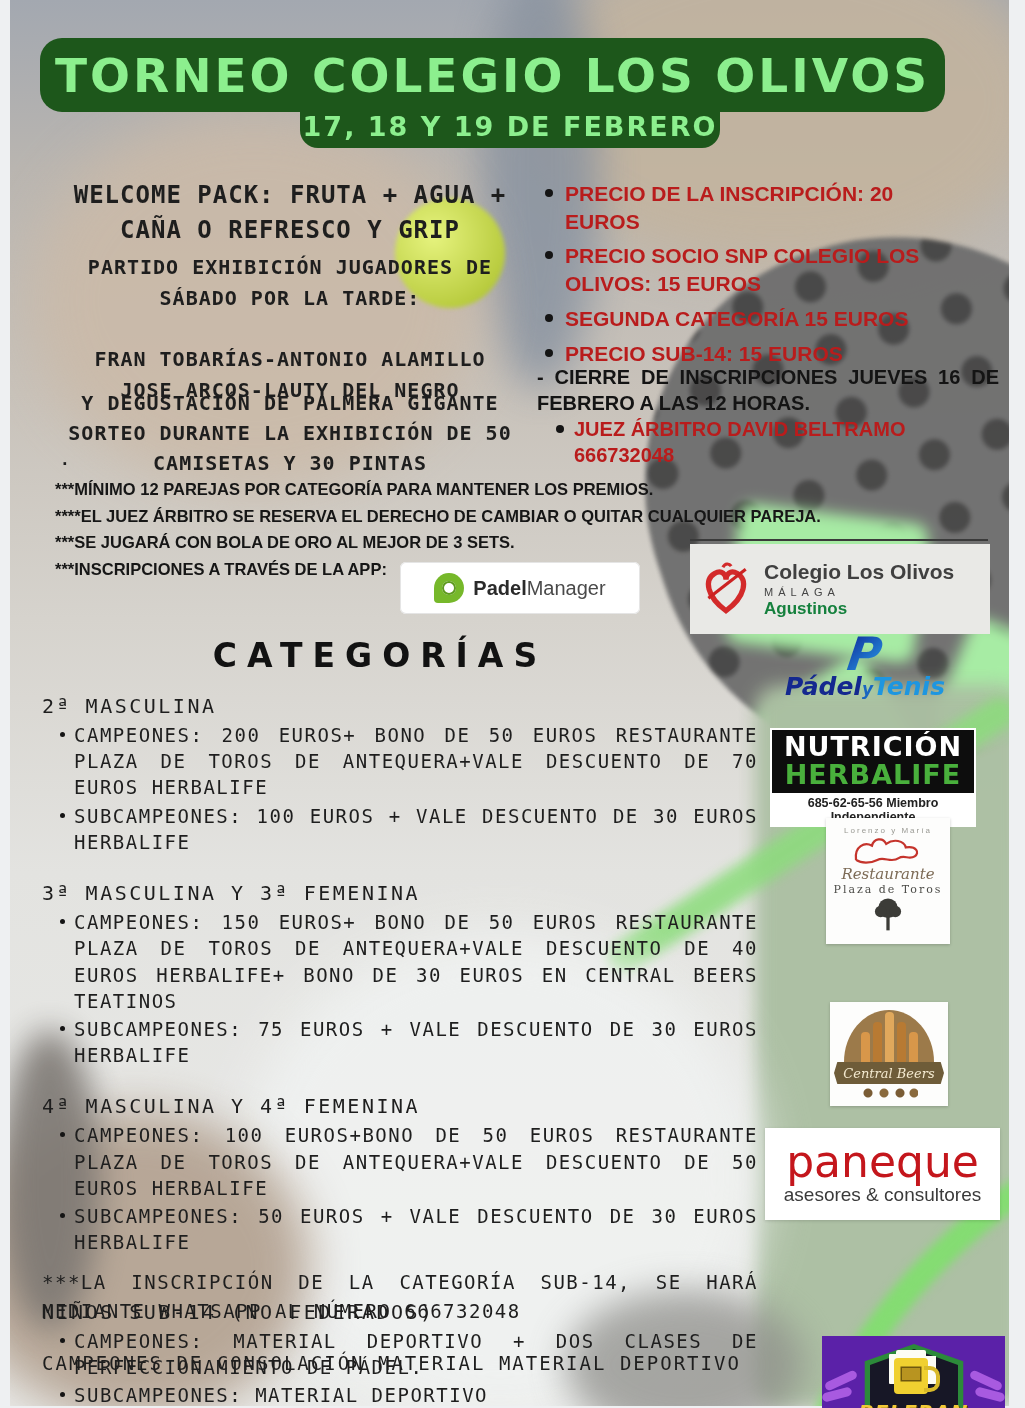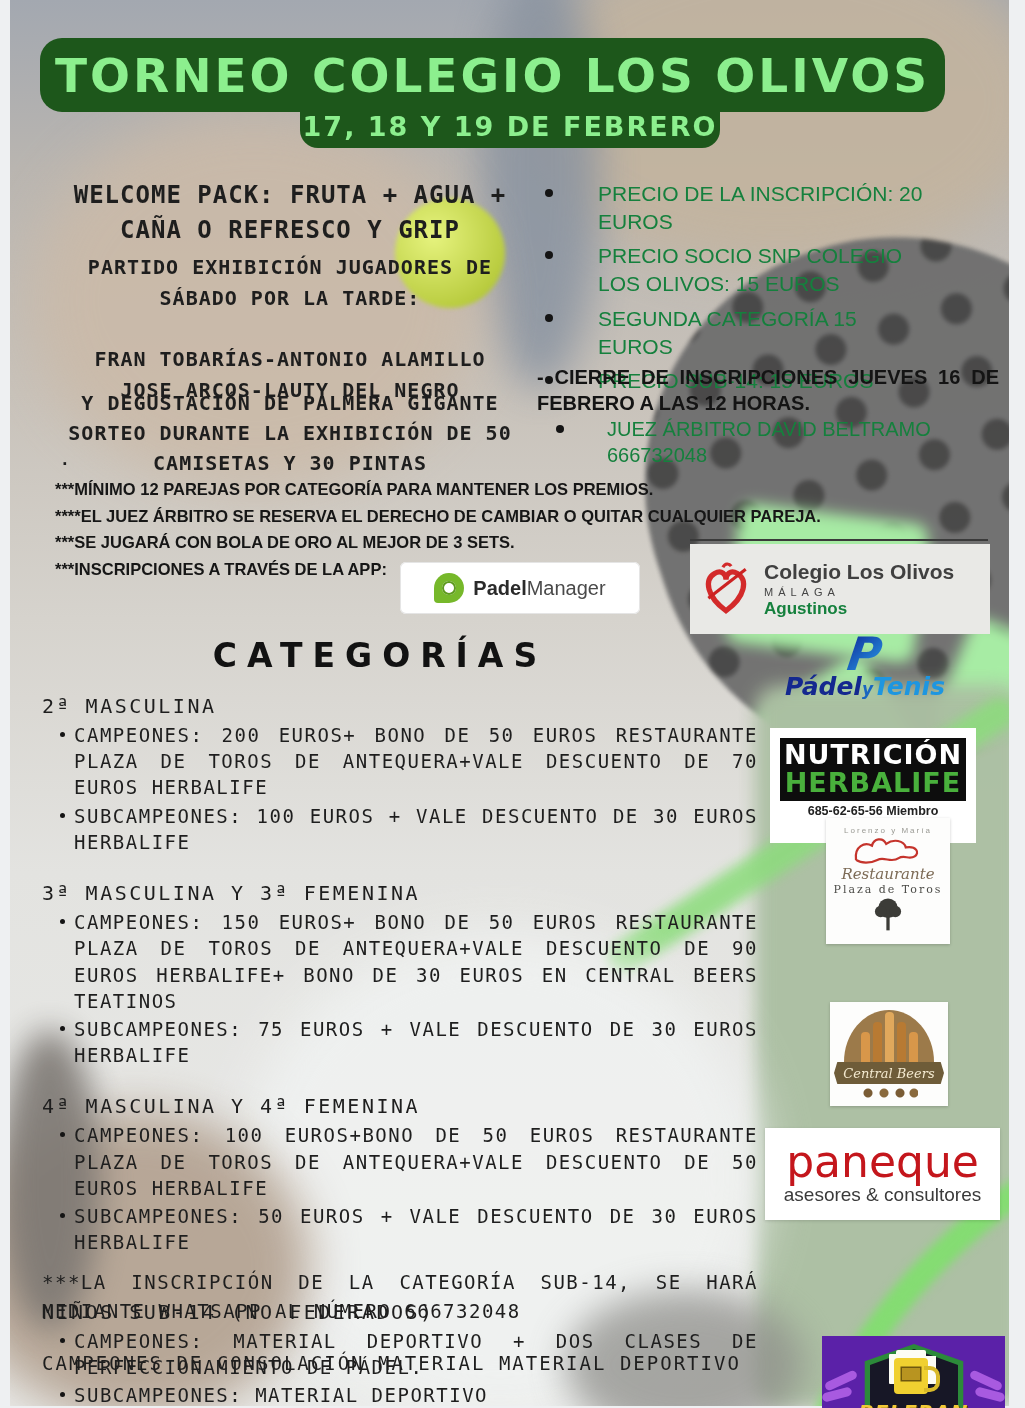--- a/index.html
+++ b/index.html
@@ -46,21 +46,21 @@
   .intro{text-align:center;font-weight:bold;letter-spacing:1px;}
   .welcome{left:50px;top:178px;width:480px;font-size:24px;line-height:1.45;}
   .partido{left:55px;top:252px;width:470px;font-size:20px;line-height:1.55;}
   .players{left:55px;top:320px;width:470px;font-size:20px;line-height:1.55;margin-top:24px;}
   .raffle{left:45px;top:388px;width:490px;font-size:20px;line-height:1.5;}
   .stray{left:60px;top:450px;font-size:16px;font-weight:bold;}
   
   .price-list{left:545px;top:180px;width:392px;list-style:none;margin:0;padding:0;}
   .price-list li{display:flex;gap:12px;margin-bottom:7px;}
   .dot{width:8px;height:8px;border-radius:50%;background:#141414;flex:0 0 8px;margin-top:9px;}
-  .price-txt{font-weight:normal;font-size:21px;color:#15803d;line-height:1.32;margin-left:33px;}
+  .price-txt{font-weight:bold;font-size:21px;color:#b91c1c;line-height:1.32;}
   .closing{left:537px;top:364px;width:462px;font-weight:bold;font-size:20px;color:#141414;
     text-align:justify;line-height:1.3;}
   .referee{left:556px;top:416px;width:450px;display:flex;gap:10px;}
   .referee .price-txt{font-size:20px;}
   
   .notes{left:55px;top:476px;width:730px;font-weight:bold;font-size:16.5px;color:#161616;line-height:1.62;}
   .notes div{white-space:nowrap;}
   
   .cat-head{left:50px;top:636px;width:660px;text-align:center;font-family:"DejaVu Sans",sans-serif;
     font-weight:bold;font-size:33px;letter-spacing:10px;color:#121212;}
@@ -94,21 +94,21 @@
   .pyt{left:750px;top:636px;width:230px;height:72px;text-align:center;font-style:italic;
     font-family:"DejaVu Sans",sans-serif;}
   .pyt-p{font-size:46px;font-weight:bold;line-height:.8;display:inline-block;
     background:linear-gradient(135deg,#0f2f9e,#2aa0e8);-webkit-background-clip:text;
     background-clip:text;color:transparent;transform:skewX(-8deg);}
   .pyt-row{font-weight:bold;margin-top:-2px;}
   .pyt1{font-size:25px;color:#14288f;}
   .pyt2{font-size:17px;color:#1a66c0;}
   .pyt3{font-size:25px;color:#1e96e0;}
   
-  .hb-box{left:770px;top:728px;width:206px;background:#fff;padding:10px;box-sizing:border-box;}
+  .hb-box{left:770px;top:728px;width:206px;background:#fff;padding:2px;box-sizing:border-box;}
   .hb-black{background:#0d0d0d;text-align:center;padding:3px 0 5px;}
   .hb-l1{color:#fff;font-weight:bold;font-size:27px;letter-spacing:1px;line-height:1.02;font-family:"DejaVu Sans",sans-serif;}
   .hb-l2{color:#49b03c;font-weight:bold;font-size:27px;letter-spacing:1px;line-height:1.02;font-family:"DejaVu Sans",sans-serif;}
   .hb-strip{background:#fff;text-align:center;font-size:12.5px;font-weight:bold;color:#222;padding:3px 0 1px;}
   
   .pt-box{left:826px;top:818px;width:124px;height:126px;background:#fdfdfc;display:flex;flex-direction:column;
     align-items:center;padding-top:8px;box-sizing:border-box;box-shadow:0 1px 3px rgba(0,0,0,.2);}
   .pt-lm{font-size:8px;letter-spacing:2px;color:#9a9a94;}
   .pt-rest{font-family:"DejaVu Serif",serif;font-style:italic;font-size:15px;color:#7c6a55;margin-top:-2px;}
   .pt-plaza{font-family:"DejaVu Serif",serif;font-size:11px;letter-spacing:2px;color:#4c4c48;}
@@ -334,21 +334,21 @@
               <span class="sec-item">SUBCAMPEONES: 100 EUROS + VALE DESCUENTO DE 30 EUROS HERBALIFE</span>
             </li>
         </ul>
       </div>
 
       <div class="sec">
         <div class="sec-title">3ª MASCULINA Y 3ª FEMENINA</div>
         <ul>
           <li>
               <span class="dot"></span>
-              <span class="sec-item">CAMPEONES: 150 EUROS+ BONO DE 50 EUROS RESTAURANTE PLAZA DE TOROS DE ANTEQUERA+VALE DESCUENTO DE 90 EUROS HERBALIFE+ BONO DE 30 EUROS EN CENTRAL BEERS TEATINOS</span>
+              <span class="sec-item">CAMPEONES: 150 EUROS+ BONO DE 50 EUROS RESTAURANTE PLAZA DE TOROS DE ANTEQUERA+VALE DESCUENTO DE 40 EUROS HERBALIFE+ BONO DE 30 EUROS EN CENTRAL BEERS TEATINOS</span>
             </li>
           <li>
               <span class="dot"></span>
               <span class="sec-item">SUBCAMPEONES: 75 EUROS + VALE DESCUENTO DE 30 EUROS HERBALIFE</span>
             </li>
         </ul>
       </div>
 
       <div class="sec gap-big">
         <div class="sec-title">4ª MASCULINA Y 4ª FEMENINA</div>

